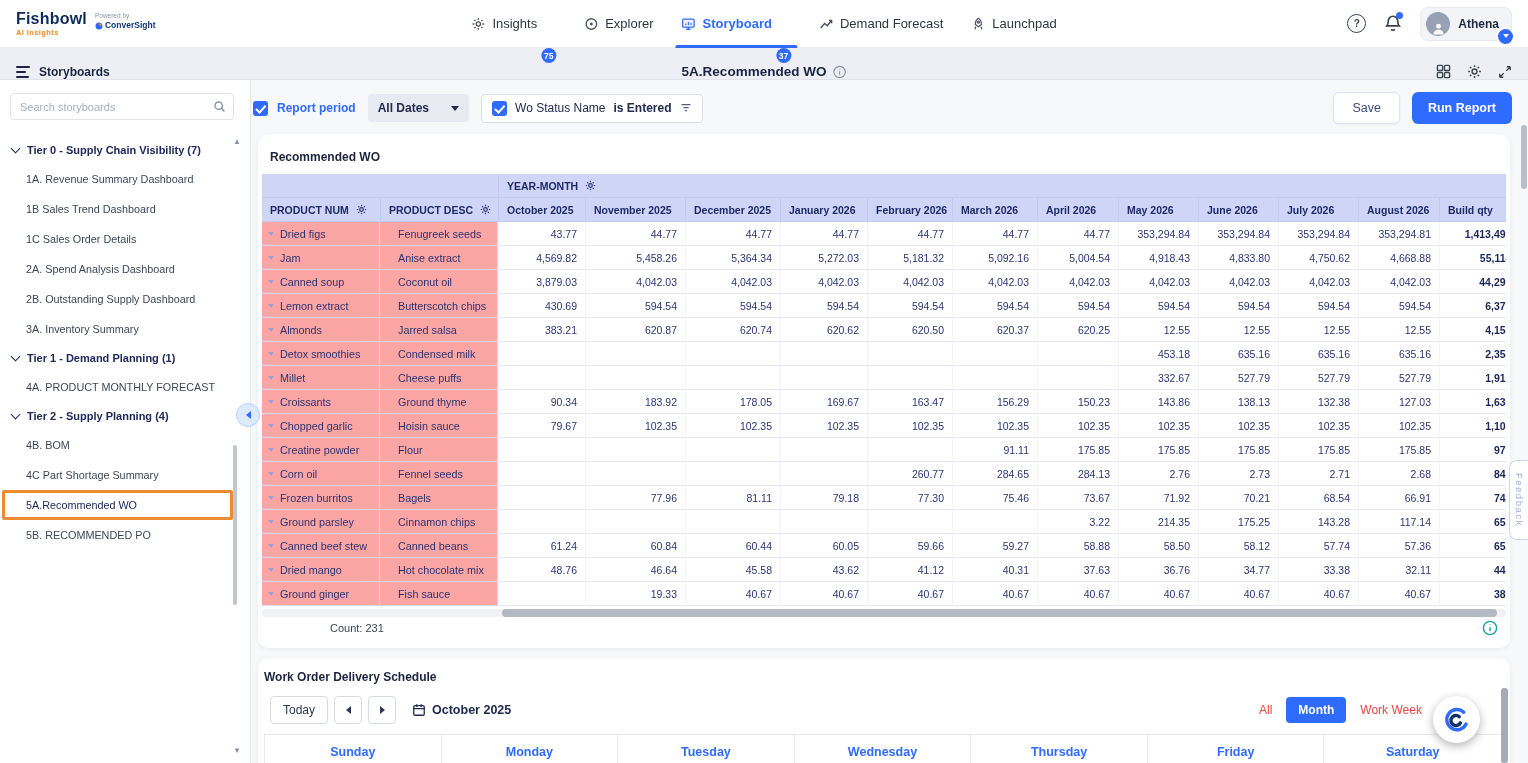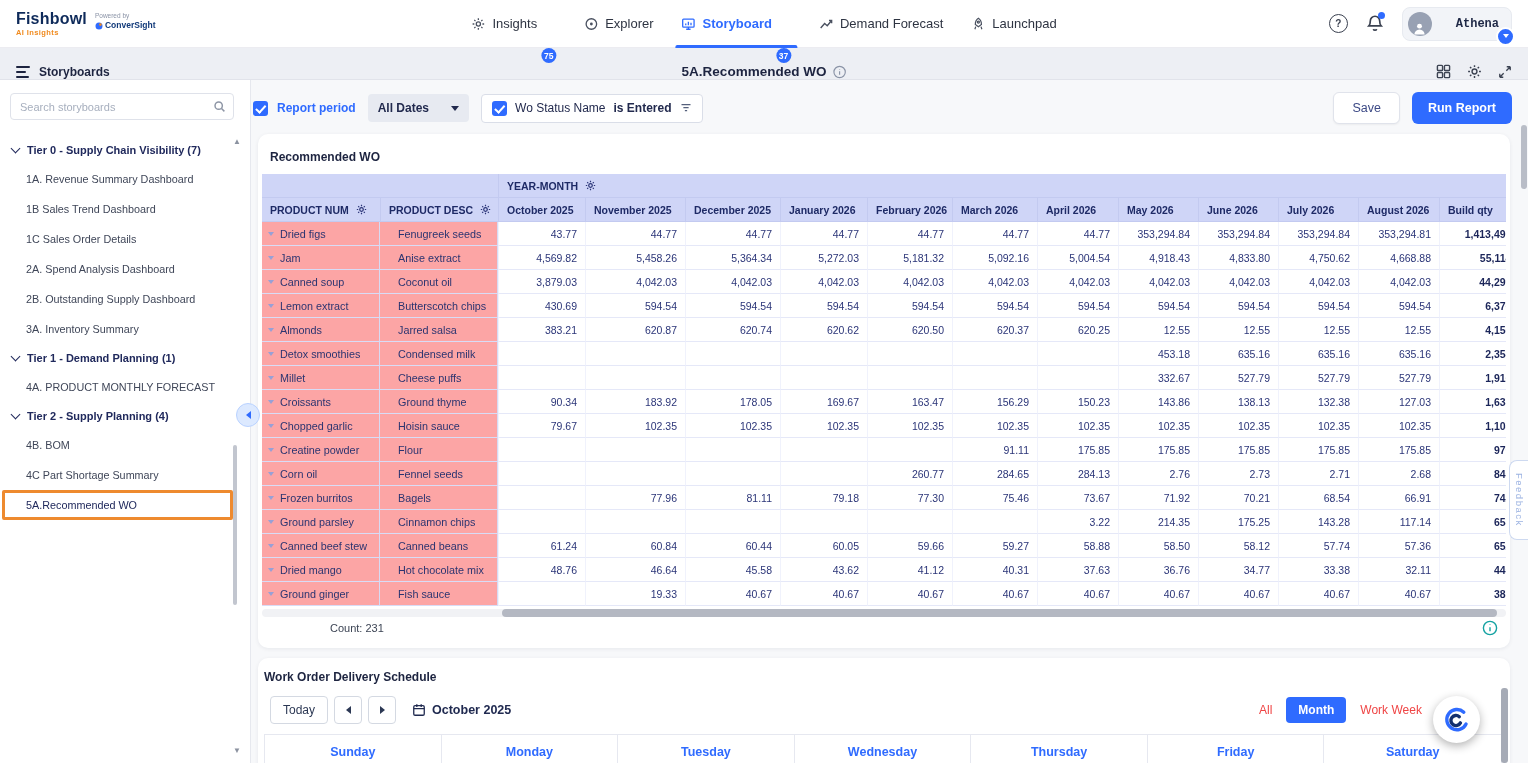--- a/index.html
+++ b/index.html
@@ -19,21 +19,21 @@
   .nav-item{display:flex;align-items:center;gap:7px;position:relative;font-size:13px;color:#2e3442;cursor:pointer;}
   .nav-item .nav-icon{color:#4a5160;display:flex;}
   .nav-item.active{color:#2f6bff;font-weight:bold;}
   .nav-item.active .nav-icon{color:#2f6bff;}
   .nav-item.active::after{content:"";position:absolute;left:-6px;right:-6px;bottom:0;height:3px;background:#2f6bff;border-radius:2px 2px 0 0;}
   .nav-badge{background:#2f6bff;color:#fff;font-size:8.5px;min-width:15px;height:15px;padding:0 2px;border-radius:8px;display:flex;align-items:center;justify-content:center;position:relative;top:8px;margin-left:-3px;font-weight:bold;box-sizing:border-box;margin-top:48px;}
   .topbar-right{display:flex;align-items:center;gap:18px;}
   .help-icon{width:17px;height:17px;border:1.5px solid #3a4150;border-radius:50%;font-size:10px;font-weight:bold;color:#3a4150;display:flex;align-items:center;justify-content:center;cursor:pointer;}
   .bell-wrap{position:relative;display:flex;cursor:pointer;}
   .bell-dot{position:absolute;right:-1px;top:-2px;width:7px;height:7px;background:#2f6bff;border-radius:50%;}
-  .user-chip{position:relative;display:flex;align-items:center;gap:24px;background:#f2f4f8;border:1px solid #e7eaf0;border-radius:8px;padding:4px 12px 4px 5px;cursor:pointer;font-family:Liberation Mono, monospace;}
+  .user-chip{position:relative;display:flex;align-items:center;gap:8px;background:#f2f4f8;border:1px solid #e7eaf0;border-radius:8px;padding:4px 12px 4px 5px;cursor:pointer;}
   .avatar{width:24px;height:24px;border-radius:50%;background:#98a1b3;display:flex;align-items:flex-end;justify-content:center;overflow:hidden;}
   .user-name{font-size:12px;color:#1e2745;font-weight:bold;}
   .chip-badge{position:absolute;right:-4px;bottom:-6px;width:15px;height:15px;border-radius:50%;background:#2f6bff;border:2px solid #fff;display:flex;align-items:center;justify-content:center;}
   .chip-badge i{display:block;width:0;height:0;border-left:3px solid transparent;border-right:3px solid transparent;border-top:4px solid #fff;}
 
   
   .subheader{position:absolute;left:0;top:48px;right:0;height:32px;background:#edeff4;border-bottom:1px solid #e1e3ea;display:flex;align-items:flex-end;padding:0 16px;box-sizing:border-box;z-index:5;}
   .sub-left{display:flex;align-items:center;gap:9px;font-size:12px;font-weight:bold;color:#1d2440;}
   .burger{display:flex;flex-direction:column;gap:3px;cursor:pointer;}
   .burger i{display:block;height:2px;background:#1d2440;border-radius:1px;}
@@ -287,20 +287,21 @@
           <span>Tier 1 - Demand Planning (1)</span>
         </div>
         <div class="side-item">4A. PRODUCT MONTHLY FORECAST</div>
         <div class="group-label">
           <span class="chev"></span>
           <span>Tier 2 - Supply Planning (4)</span>
         </div>
         <div class="side-item">4B. BOM</div>
         <div class="side-item">4C Part Shortage Summary</div>
         <div class="side-item active">5A.Recommended WO</div>
+        <div class="side-item">5B. RECOMMENDED PO</div>
       </div>
     <div class="sb-arrow down">▼</div>
     <div class="sb-thumb"></div>
   </aside>
   <div class="collapse-handle">
       <i></i>
     </div>
 
   <main class="content">
 

